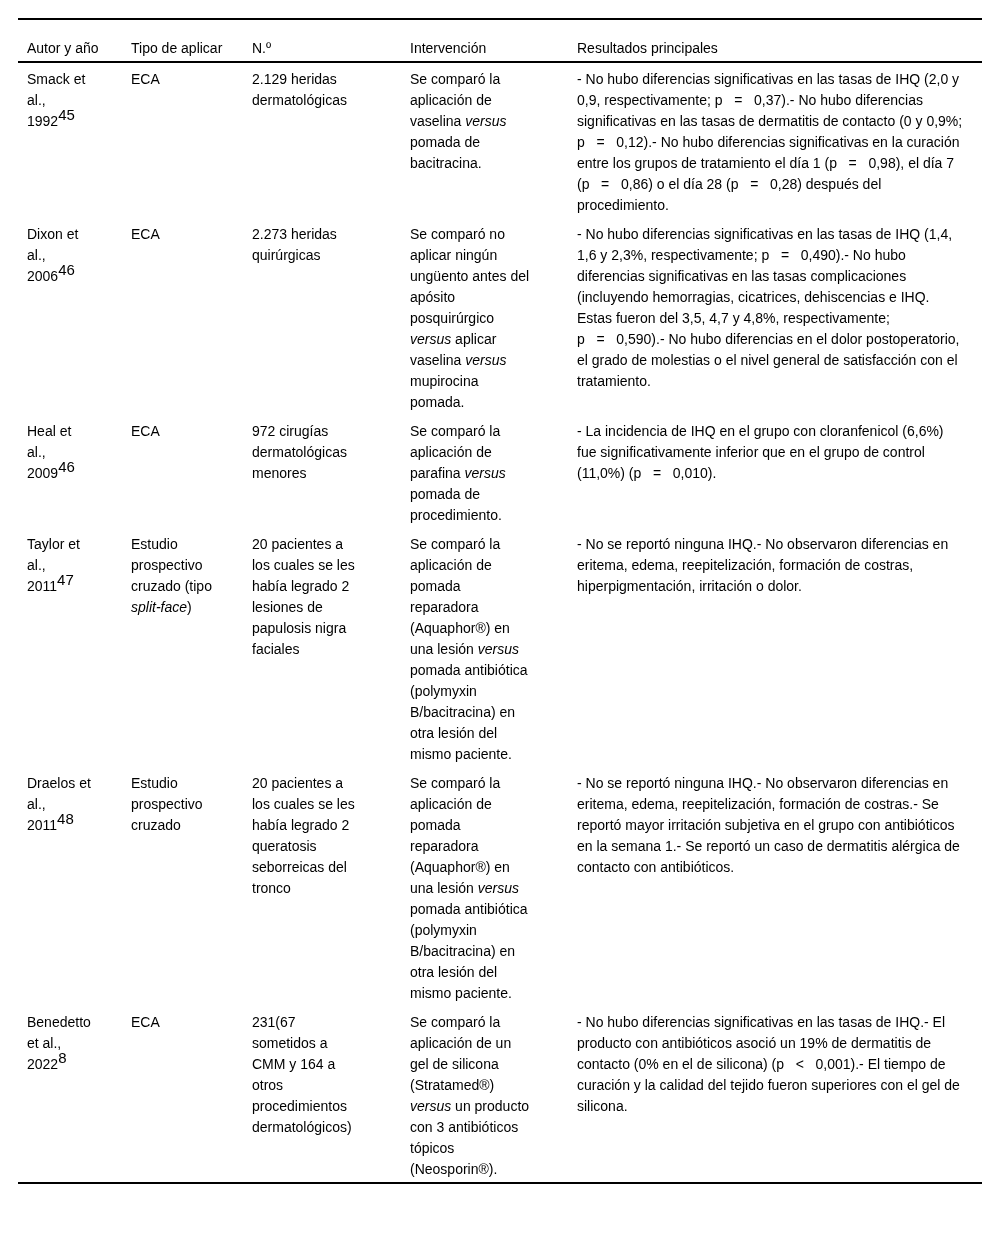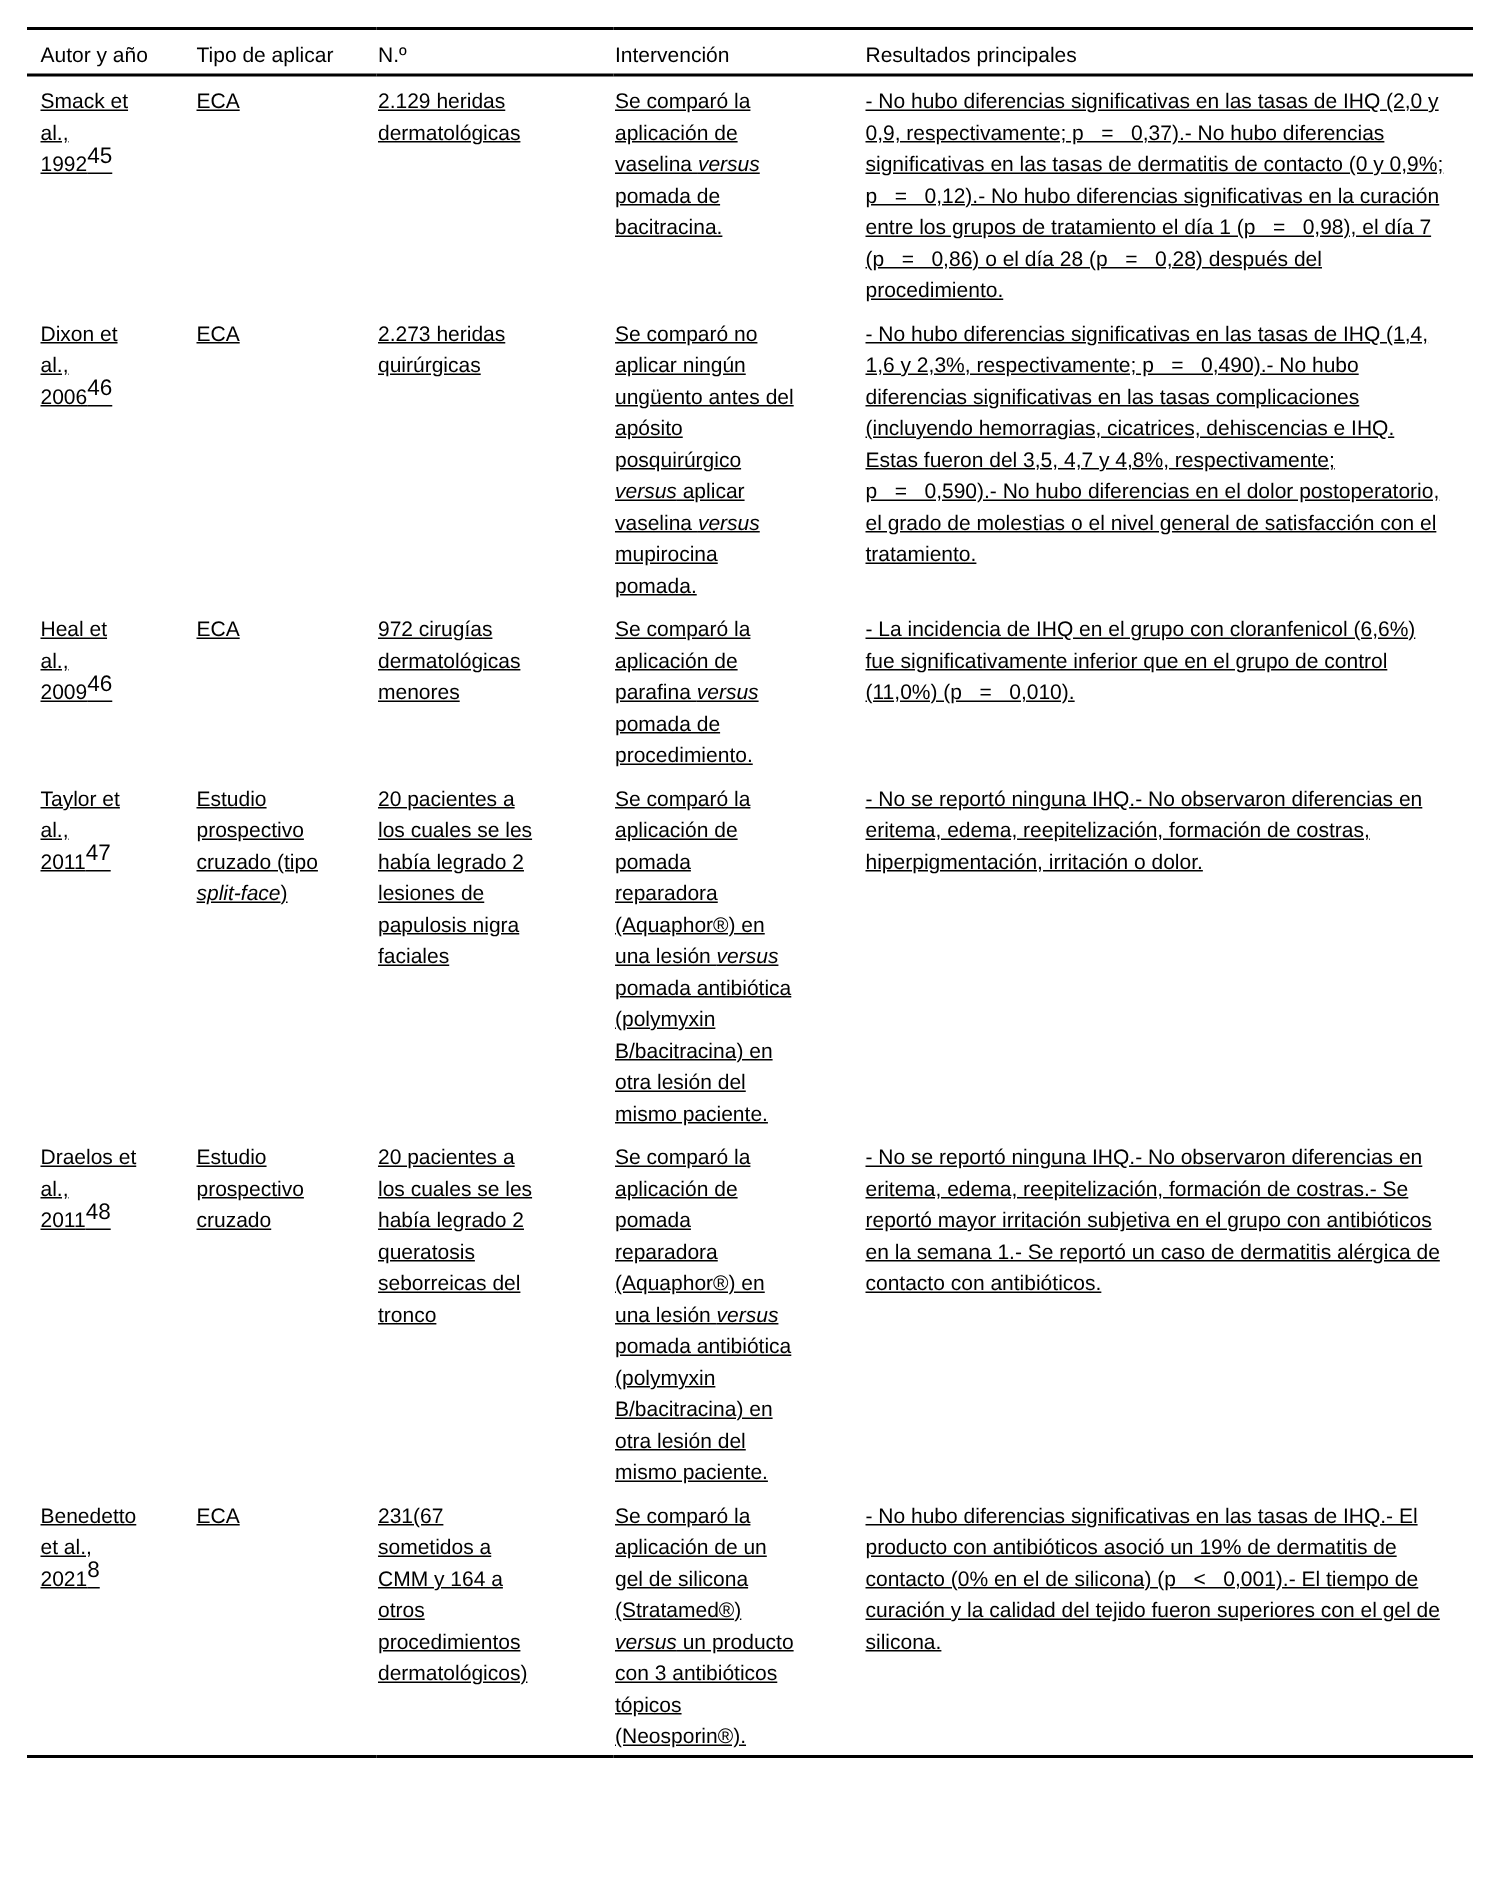--- a/index.html
+++ b/index.html
@@ -29,27 +29,26 @@
   }
   table.studies th,
   table.studies td {
     vertical-align: top;
     text-align: left;
     font-weight: normal;
     overflow: hidden;
   }
   thead th {
     border-bottom: 2px solid #000000;
-    padding-top: 6px;
+    padding-top: 18px;
     padding-bottom: 2px;
   }
   tbody td {
     padding-top: 6px;
     padding-bottom: 2px;
-    text-decoration: underline;
   }
   
   .c-author  { padding-left: 9px;  padding-right: 18px; }
   .c-type    { padding-right: 24px; }
   .c-n       { padding-right: 46px; }
   .c-interv  { padding-right: 45px; }
   .c-results { padding-right: 16px; }
   sup {
     font-size: 15px;
     line-height: 0;
@@ -108,21 +107,21 @@
         <td class="c-results">- No se reportó ninguna IHQ.- No observaron diferencias en eritema, edema, reepitelización, formación de costras, hiperpigmentación, irritación o dolor.</td>
       </tr>
       <tr>
         <td class="c-author"><span>Draelos et</span><br><span>al.,</span><br><span>2011</span><sup>48</sup></td>
         <td class="c-type"><span>Estudio prospectivo cruzado</span></td>
         <td class="c-n">20 pacientes a los cuales se les había legrado 2 queratosis seborreicas del tronco</td>
         <td class="c-interv"><span>Se comparó la aplicación de pomada reparadora (Aquaphor®) en una lesión </span><i>versus</i><span> pomada antibiótica (polymyxin B/bacitracina) en otra lesión del mismo paciente.</span></td>
         <td class="c-results">- No se reportó ninguna IHQ.- No observaron diferencias en eritema, edema, reepitelización, formación de costras.- Se reportó mayor irritación subjetiva en el grupo con antibióticos en la semana 1.- Se reportó un caso de dermatitis alérgica de contacto con antibióticos.</td>
       </tr>
       <tr>
-        <td class="c-author"><span>Benedetto</span><br><span>et al.,</span><br><span>2021</span><sup>8</sup></td>
+        <td class="c-author"><span>Benedetto</span><br><span>et al.,</span><br><span>2022</span><sup>8</sup></td>
         <td class="c-type"><span>ECA</span></td>
         <td class="c-n">231(67 sometidos a CMM y 164 a otros procedimientos dermatológicos)</td>
         <td class="c-interv"><span>Se comparó la aplicación de un gel de silicona (Stratamed®) </span><i>versus</i><span> un producto con 3 antibióticos tópicos (Neosporin®).</span></td>
         <td class="c-results">- No hubo diferencias significativas en las tasas de IHQ.- El producto con antibióticos asoció un 19% de dermatitis de contacto (0% en el de silicona) (p&nbsp;&nbsp;&nbsp;&lt;&nbsp;&nbsp;&nbsp;0,001).- El tiempo de curación y la calidad del tejido fueron superiores con el gel de silicona.</td>
       </tr>
     </tbody>
   </table>
 </div>
 
 </body></html>

